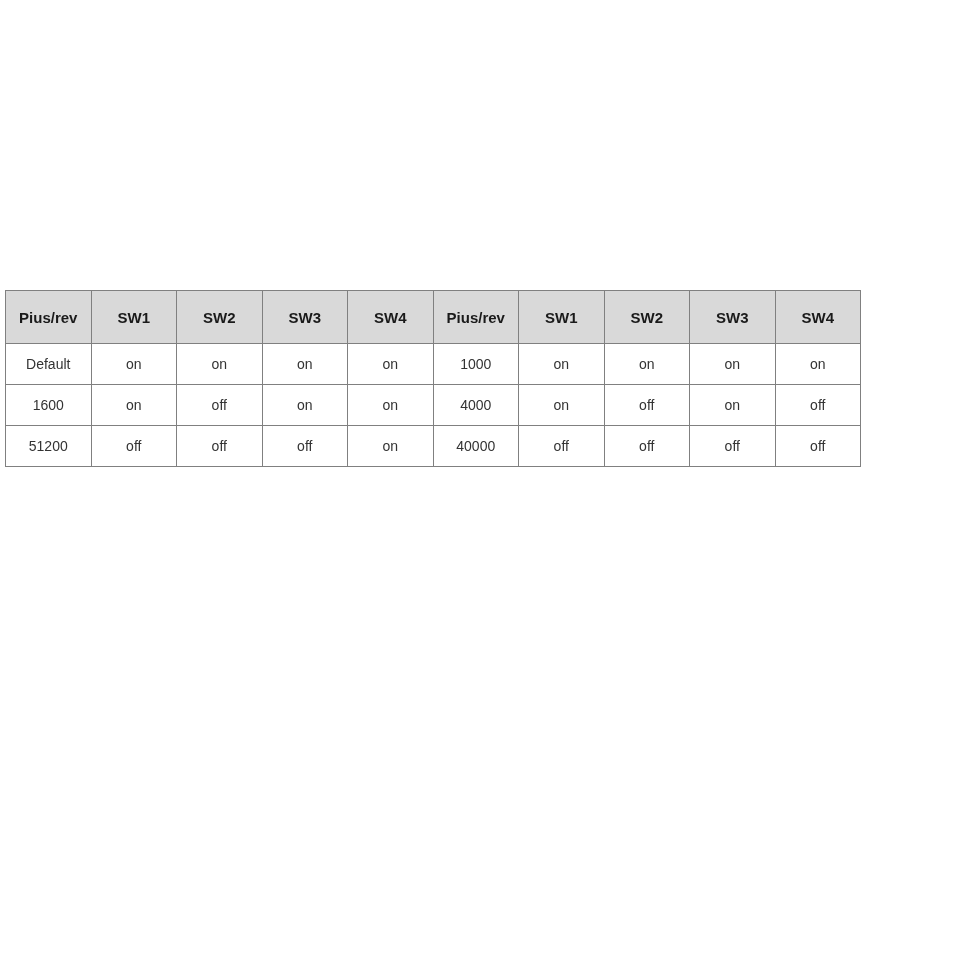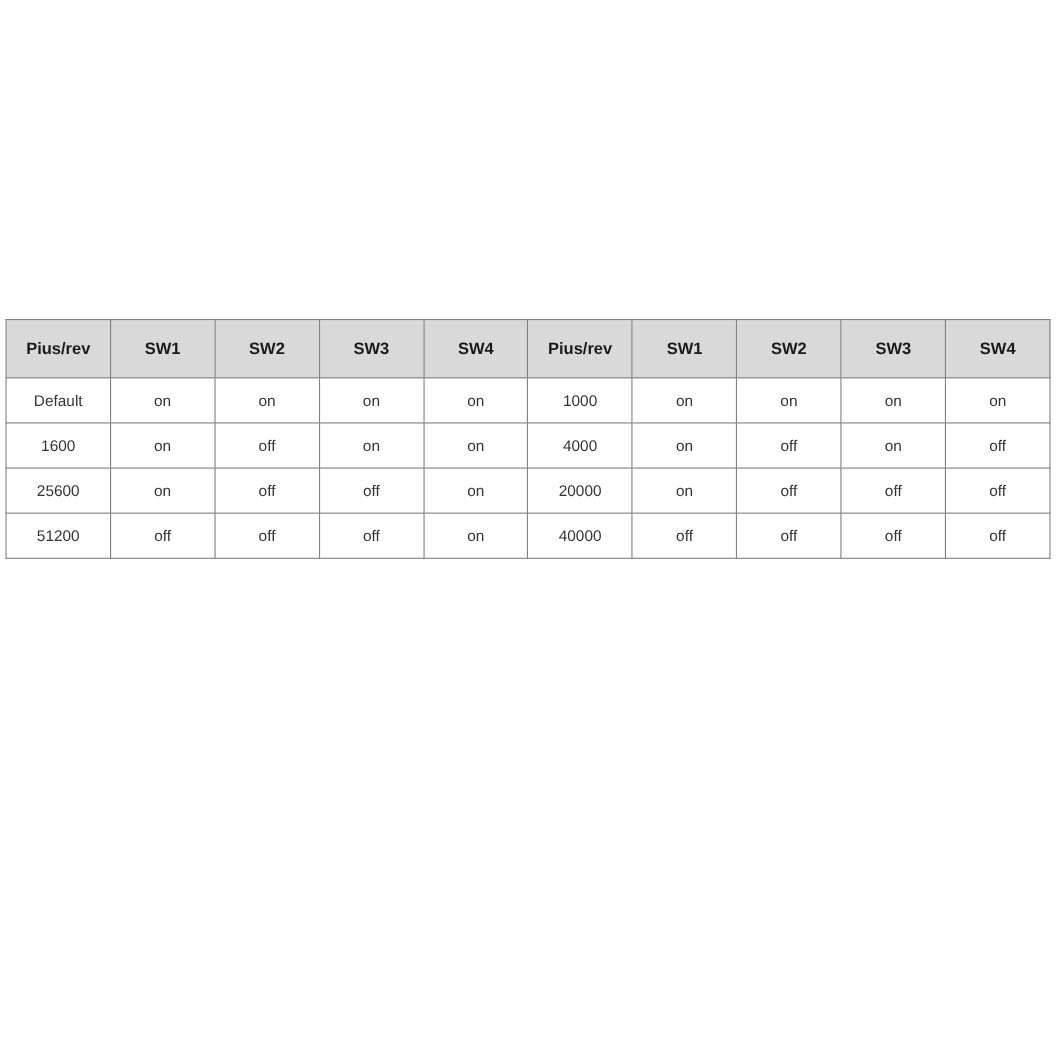--- a/index.html
+++ b/index.html
@@ -14,21 +14,21 @@
   .page {
     position: relative;
     width: 966px;
     height: 966px;
     background: #ffffff;
   }
   table.sw-table {
     position: absolute;
     left: 5px;
     top: 290px;
-    width: 950px;
+    width: 856px;
     border-collapse: collapse;
     table-layout: fixed;
   }
   table.sw-table th,
   table.sw-table td {
     border: 1px solid #808080;
     text-align: center;
     vertical-align: middle;
     padding: 0;
   }
@@ -85,32 +85,20 @@
           <td>off</td>
           <td>on</td>
           <td>on</td>
           <td>4000</td>
           <td>on</td>
           <td>off</td>
           <td>on</td>
           <td>off</td>
         </tr>
         <tr>
-          <td>25600</td>
-          <td>on</td>
-          <td>off</td>
-          <td>off</td>
-          <td>on</td>
-          <td>20000</td>
-          <td>on</td>
-          <td>off</td>
-          <td>off</td>
-          <td>off</td>
-        </tr>
-        <tr>
           <td>51200</td>
           <td>off</td>
           <td>off</td>
           <td>off</td>
           <td>on</td>
           <td>40000</td>
           <td>off</td>
           <td>off</td>
           <td>off</td>
           <td>off</td>

